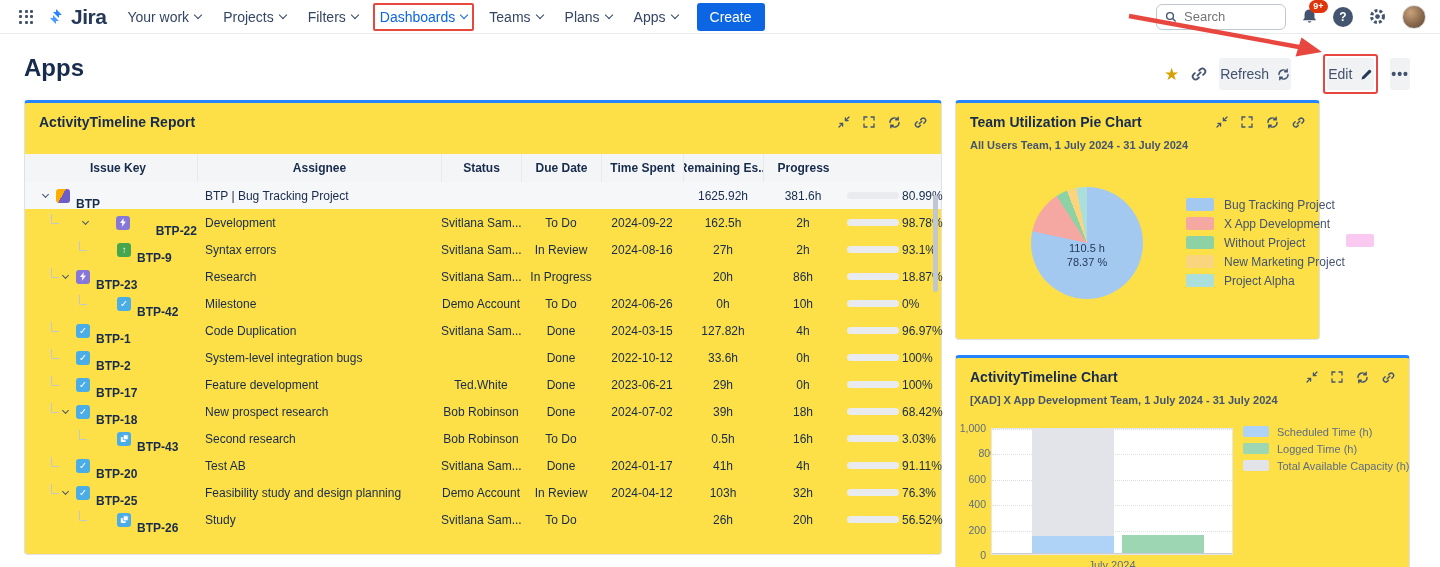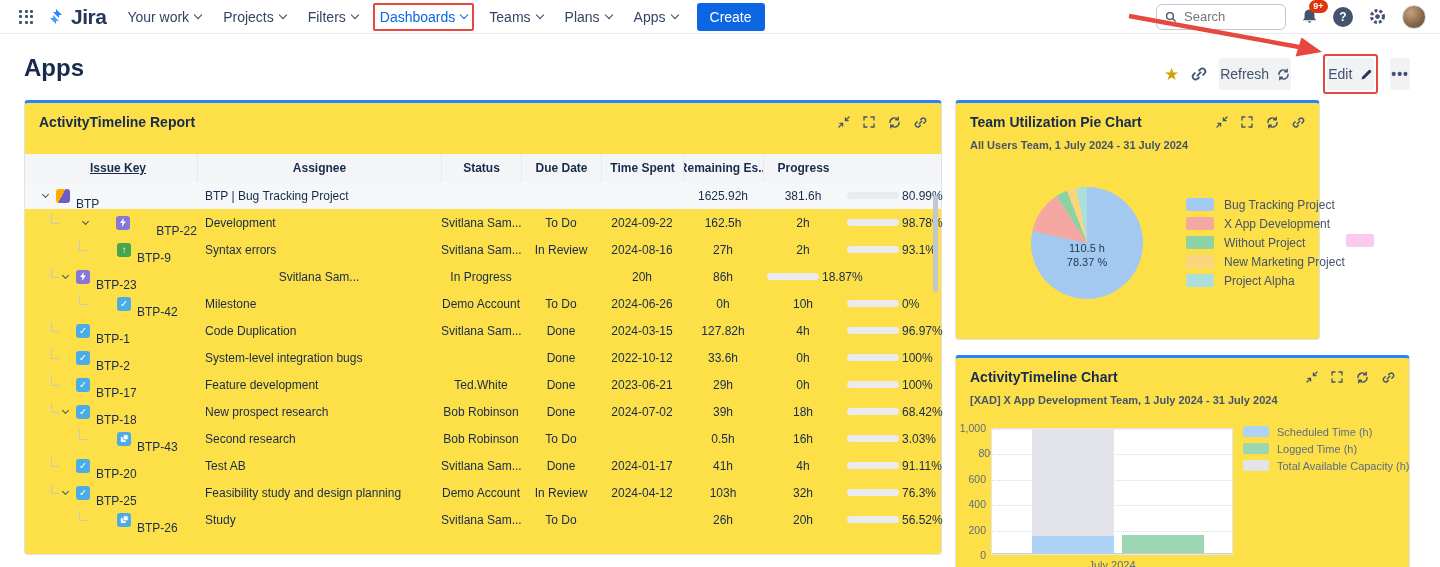--- a/index.html
+++ b/index.html
@@ -43,33 +43,33 @@
   .panel-title{font-size:14px;font-weight:700;color:#172B4D;}
   .panel-icons{margin-left:auto;display:flex;gap:13px;align-items:center;}
   .picon{cursor:pointer;}
   .panel-sub{padding:9px 14px 0;font-size:11px;font-weight:700;color:#44546F;}
   
   .table{margin-top:24px;}
   .trow{display:grid;grid-template-columns:158px 244px 80px 80px 82px 80px 80px 88px;align-items:center;height:27px;padding-left:14px;font-size:12px;color:#172B4D;}
   .trow.shaded{background:#F6F7F8;}
   .thead{background:#F4F5F7;height:28px;font-weight:600;font-size:12px;}
   .thead>div{height:100%;display:flex;align-items:center;justify-content:center;border-left:1px solid #E8EAEE;white-space:nowrap;overflow:hidden;}
-  .thead>div:first-child{border-left:none;text-decoration:underline;}
+  .thead>div:first-child{border-left:none;}
   .c-key{display:flex;align-items:center;overflow:hidden;}
   .c-sum{padding-left:8px;white-space:nowrap;overflow:hidden;}
   .c-center{text-align:center;white-space:nowrap;overflow:hidden;}
   .c-prog{display:flex;align-items:center;gap:3px;padding-left:4px;}
   .pbar{width:52px;height:7px;border-radius:4px;background:#E9EBEE;overflow:hidden;flex:none;}
   .pfill{height:100%;background:#2684FF;border-radius:4px;}
   .plabel{font-size:12px;color:#172B4D;}
   .lconn{width:8px;height:10px;border-left:1px solid #C1C7D0;border-bottom:1px solid #C1C7D0;border-bottom-left-radius:2px;margin:-7px 4px 0 0;flex:none;}
   .tchev{width:5px;height:5px;border-right:1.5px solid #44546F;border-bottom:1.5px solid #44546F;transform:rotate(45deg);margin:-2px 8px 0 0;flex:none;cursor:pointer;}
   .tspace{flex:none;}
   .ticon{width:14px;height:14px;border-radius:3px;display:flex;align-items:center;justify-content:center;color:#fff;font-size:9.5px;font-weight:700;margin-right:6px;flex:none;line-height:1;}
-  .key-label{font-weight:400;white-space:nowrap;margin-top:16px;}
+  .key-label{font-weight:700;white-space:nowrap;margin-top:16px;}
   .scroll-thumb{position:absolute;right:3px;top:92px;width:5px;height:97px;background:#C1C7D0;border-radius:3px;cursor:grab;}
   
   .pie{position:absolute;left:75px;top:84px;width:112px;height:112px;border-radius:50%;}
   .pie-center{position:absolute;left:0;right:0;top:54px;text-align:center;font-size:11px;color:#253858;line-height:14px;}
   .pleg{position:absolute;left:230px;top:92px;}
   .pleg-row{display:flex;align-items:center;gap:10px;height:19px;}
   .swatch{width:28px;height:13px;border-radius:2px;flex:none;}
   .pleg-label{font-size:12px;color:#44546F;white-space:nowrap;}
   .extra-swatch{position:absolute;left:390px;top:131px;width:28px;height:13px;border-radius:2px;}
   
@@ -295,20 +295,21 @@
           <div class="c-key" style="padding-left: 12px;">
             <span class="lconn"></span>
             <span class="tchev"></span>
             <span class="ticon" style="background: rgb(135, 119, 217);">
               <svg width="8" height="9" viewBox="0 0 8 9">
                 <path d="M4.8 0 L1 5 H3.4 L2.8 9 L7 3.6 H4.4 Z" fill="#fff"></path>
               </svg>
             </span>
             <span class="key-label">BTP-23</span>
           </div>
+          <div class="c-sum">Research</div>
           <div class="c-center">Svitlana Sam...</div>
           <div class="c-center">In Progress</div>
           <div class="c-center"></div>
           <div class="c-center">20h</div>
           <div class="c-center">86h</div>
           <div class="c-prog">
             <span class="pbar"><span class="pfill" style="width: 18.87%;"></span></span>
             <span class="plabel">18.87%</span>
           </div>
         </div>

